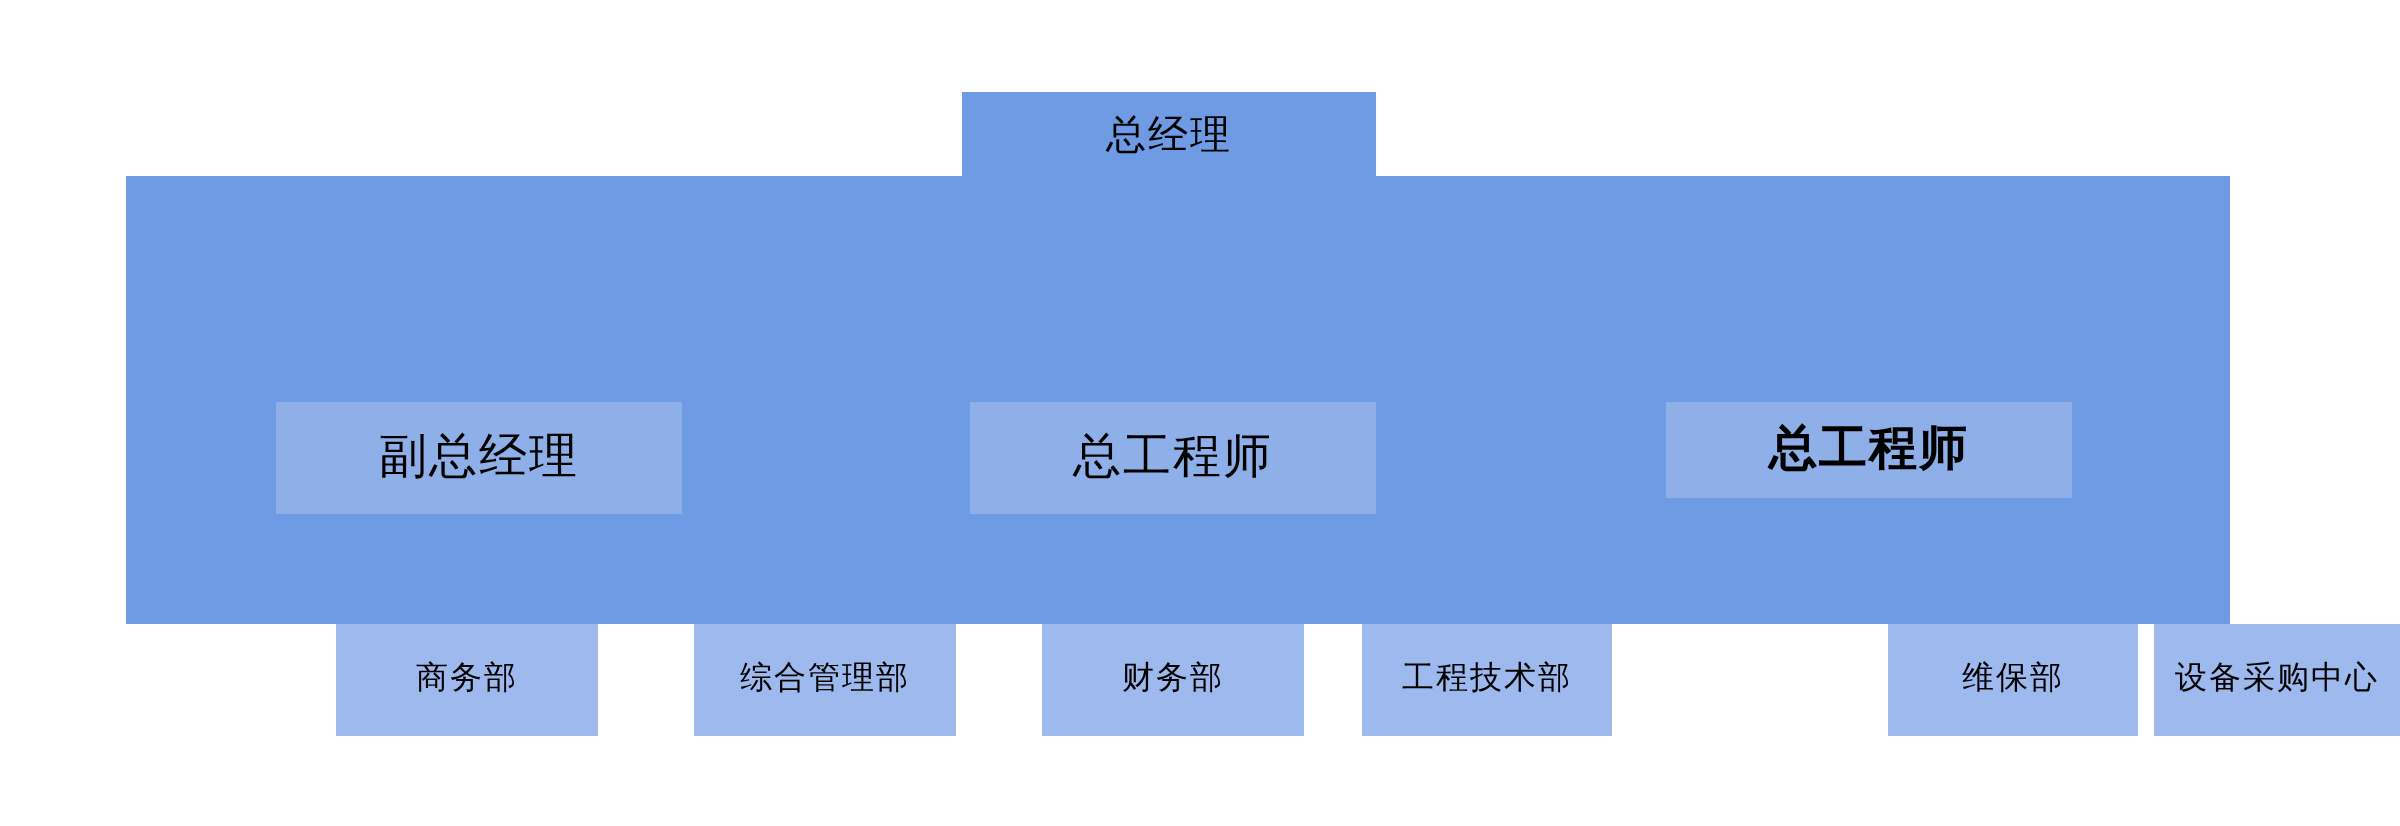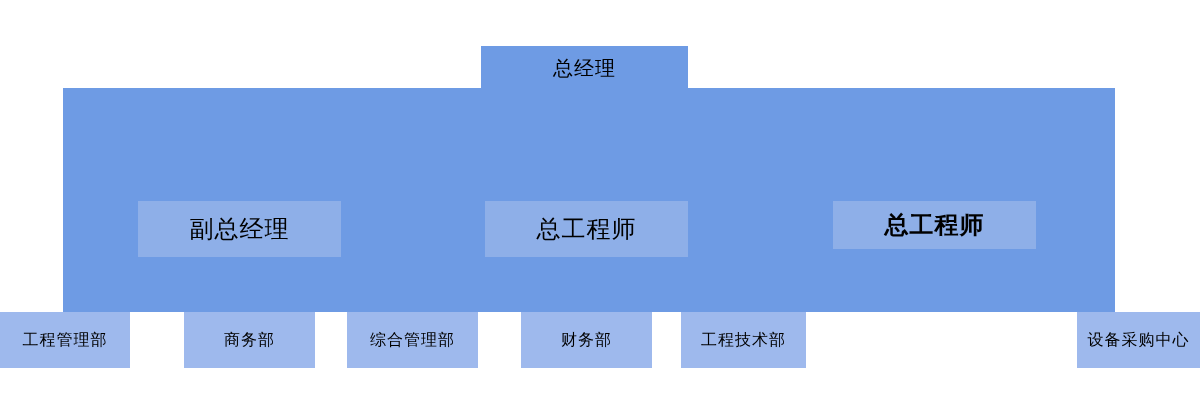--- a/index.html
+++ b/index.html
@@ -64,39 +64,39 @@
   </div>
 
   <div class="node node--mid" style="left:485px;top:201px;width:203px;height:56px;">
     <span>总工程师</span>
   </div>
 
   <div class="node node--mid" style="left:833px;top:201px;width:203px;height:48px;font-weight:bold;">
     <span>总工程师</span>
   </div>
 
-  <div class="node node--dept" style="left:0px;top:312px;width:130px;height:56px;">
-    <span>工程管理部</span>
-  </div>
 
-  <div class="node node--dept" style="left:184px;top:312px;width:131px;height:56px;">
+  <div class="node node--dept" style="left:168px;top:312px;width:131px;height:56px;">
     <span>商务部</span>
   </div>
 
   <div class="node node--dept" style="left:347px;top:312px;width:131px;height:56px;">
     <span>综合管理部</span>
   </div>
 
   <div class="node node--dept" style="left:681px;top:312px;width:125px;height:56px;">
     <span>工程技术部</span>
   </div>
 
   <div class="node node--dept" style="left:521px;top:312px;width:131px;height:56px;">
     <span>财务部</span>
   </div>
 
 
+  <div class="node node--dept" style="left:944px;top:312px;width:125px;height:56px;">
+    <span>维保部</span>
+  </div>
 
   <div class="node node--dept" style="left:1077px;top:312px;width:123px;height:56px;">
     <span>设备采购中心</span>
   </div>
 
 </div>
 
 </body></html>

